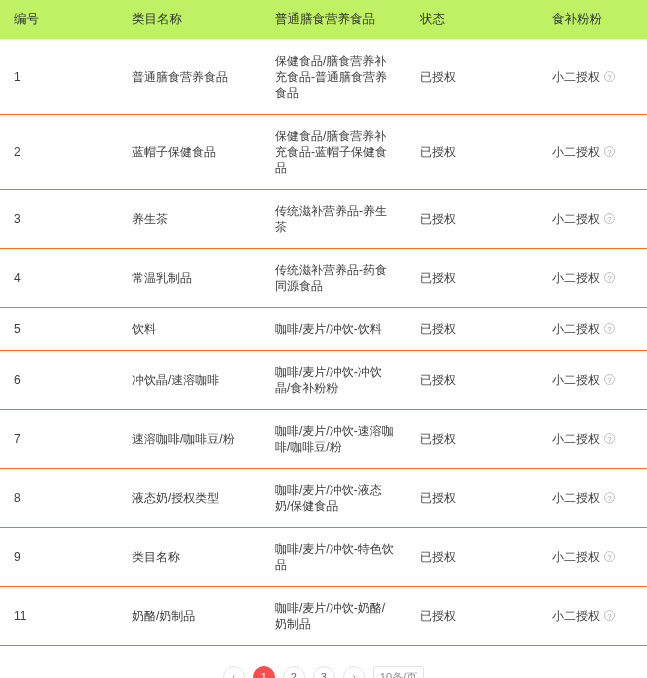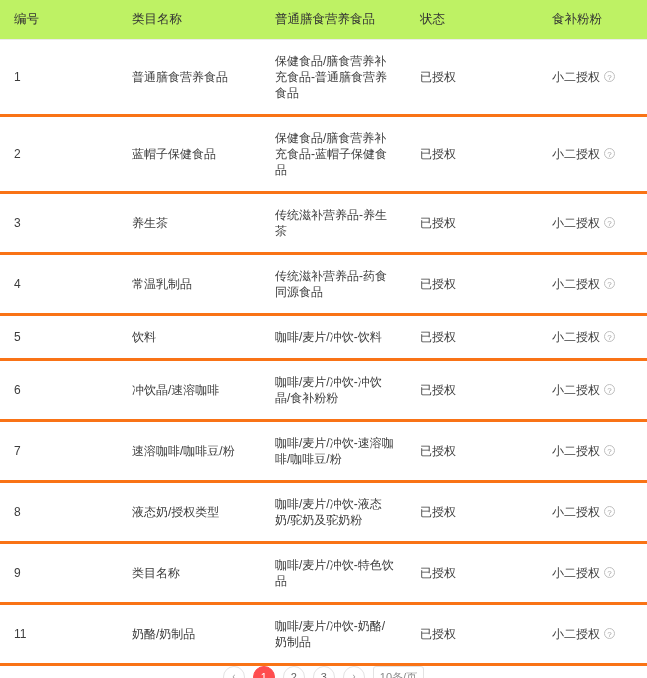--- a/index.html
+++ b/index.html
@@ -32,21 +32,21 @@
     font-weight: normal;
     text-align: left;
     padding: 11px 0 11px 14px;
     border-bottom: 1px solid #ebebeb;
     white-space: nowrap;
   }
   table.cat-table tbody td {
     font-size: 12px;
     color: #3c3c3c;
     padding: 13px 10px 13px 14px;
-    border-bottom: 3px solid #f97316;
+    border-bottom: 1px solid #f97316;
     vertical-align: middle;
     line-height: 16px;
     word-break: break-all;
   }
   
   .col-no    { width: 118px; }
   .col-name  { width: 143px; }
   .col-path  { width: 145px; }
   .col-state { width: 132px; }
   .col-auth  { width: 109px; }
@@ -194,21 +194,21 @@
       <tr>
         <td class="c-no">7</td>
         <td class="c-name">速溶咖啡/咖啡豆/粉</td>
         <td class="c-path">咖啡/麦片/冲饮-速溶咖啡/咖啡豆/粉</td>
         <td class="c-state">已授权</td>
         <td class="c-auth"><span>小二授权</span><span class="help-icon">?</span></td>
       </tr>
       <tr>
         <td class="c-no">8</td>
         <td class="c-name">液态奶/授权类型</td>
-        <td class="c-path">咖啡/麦片/冲饮-液态奶/驼奶及驼奶粉</td>
+        <td class="c-path">咖啡/麦片/冲饮-液态奶/保健食品</td>
         <td class="c-state">已授权</td>
         <td class="c-auth"><span>小二授权</span><span class="help-icon">?</span></td>
       </tr>
       <tr>
         <td class="c-no">9</td>
         <td class="c-name">类目名称</td>
         <td class="c-path">咖啡/麦片/冲饮-特色饮品</td>
         <td class="c-state">已授权</td>
         <td class="c-auth"><span>小二授权</span><span class="help-icon">?</span></td>
       </tr>

